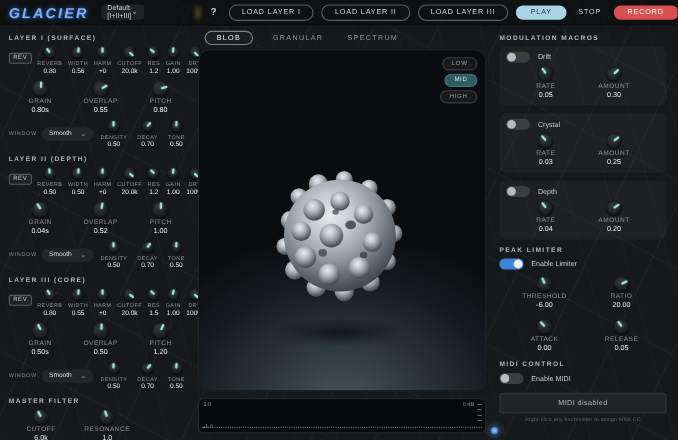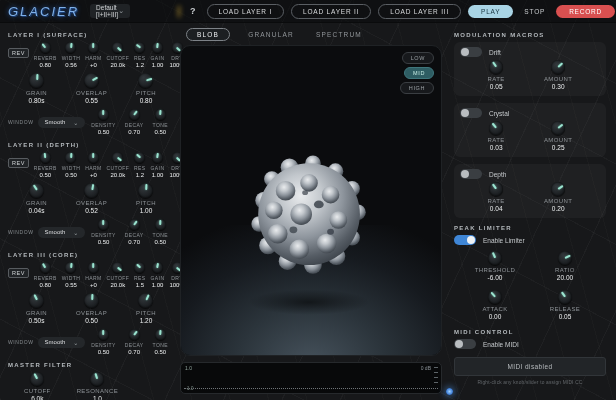--- a/index.html
+++ b/index.html
@@ -14,21 +14,21 @@
     color:#c8ccce;
     -webkit-font-smoothing:antialiased;
   }
   .app{width:616px;height:400px;display:flex;flex-direction:column;}
   
   .topbar{
     height:22px;flex:0 0 22px;display:flex;align-items:center;gap:7px;
     padding:0 8px;background:rgba(10,11,13,0.55);border-bottom:1px solid #0a0b0c;
   }
   .logo{
-    font-size:13px;font-weight:normal;font-style:italic;letter-spacing:2px;
+    font-size:13px;font-weight:bold;font-style:italic;letter-spacing:2px;
     color:#7fb0e8;text-shadow:0 0 5px #2f6fd0,1px 1px 0 #17325c;
   }
   .preset{
     width:100px;height:14px;background:#202326;border-radius:3px;
     display:flex;align-items:center;justify-content:space-between;
     padding:0 6px;font-size:6.5px;color:#d0d3d5;margin-left:4px;cursor:default;
   }
   .preset .chev{font-size:7px;color:#9aa0a4;}
   .sun{
     width:9px;height:9px;border-radius:50%;background:#f2c53d;

